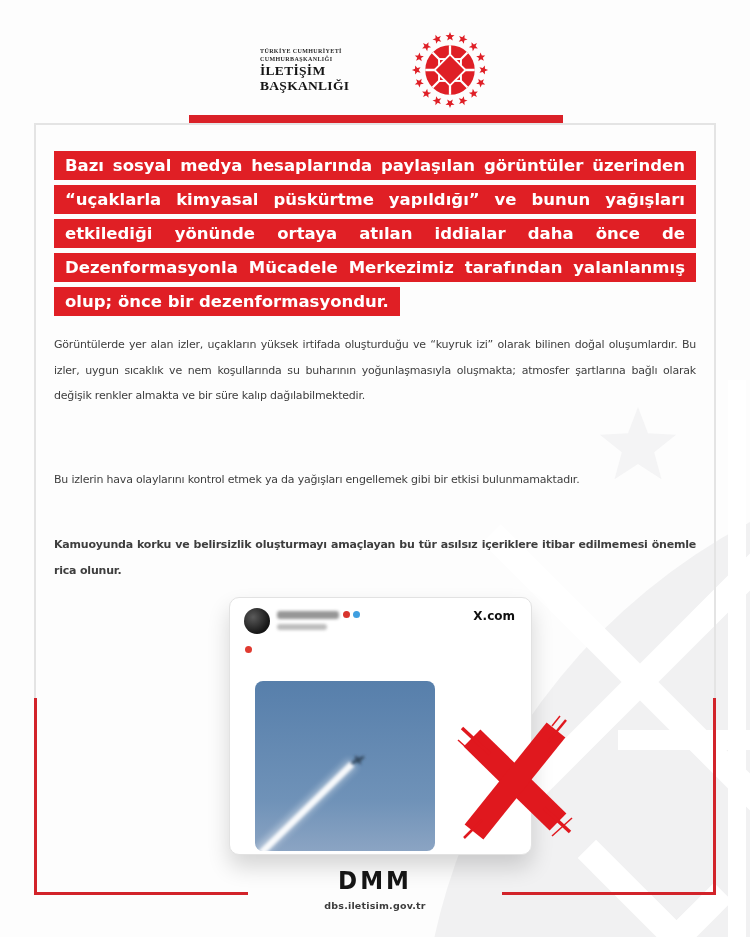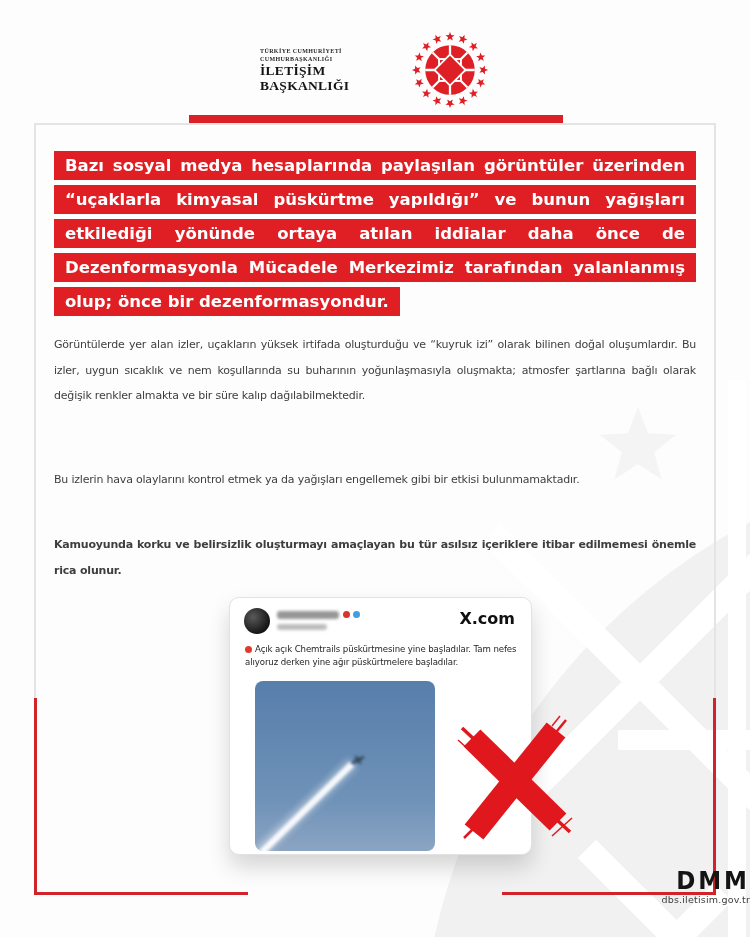--- a/index.html
+++ b/index.html
@@ -73,41 +73,41 @@
     position:absolute; left:47px; top:13px; width:62px; height:8px;
     background:#979797; border-radius:3px; filter:blur(1.6px);
   }
   .namedot { position:absolute; top:13px; width:7px; height:7px; border-radius:50%; filter:blur(.4px); }
   .dot-red  { left:113px; background:#d8342c; }
   .dot-blue { left:123px; background:#3f9fe0; }
   .handleblur {
     position:absolute; left:47px; top:26px; width:50px; height:6px;
     background:#bdbdbd; border-radius:3px; filter:blur(1.5px);
   }
-  .xcom { position:absolute; right:16px; top:11px; font-size:16px; font-weight:bold; color:#101010; }
+  .xcom { position:absolute; right:16px; top:11px; font-size:12px; font-weight:bold; color:#101010; }
   .tweet-text {
     position:absolute; left:15px; top:45px; right:12px;
     font-size:8.6px; line-height:12.5px; color:#252525; letter-spacing:-0.1px;
   }
   .reddot {
     display:inline-block; width:7px; height:7px; border-radius:50%;
     background:#e03a30; margin-right:3px; vertical-align:-0.5px;
   }
   .sky { position:absolute; left:25px; top:83px; width:180px; height:170px; border-radius:8px; overflow:hidden; display:block; }
 
   
   .xmark { position:absolute; left:420px; top:585px; width:118px; height:132px; }
 
   
-  .footer-logo { position:absolute; left:0; top:869px; width:750px; text-align:right; }
+  .footer-logo { position:absolute; left:0; top:869px; width:750px; text-align:center; }
   .dmm {
     font-size:23px; font-weight:bold; letter-spacing:3px; color:#141414;
     transform:scaleY(1.05); display:inline-block; line-height:24px;
   }
-  .dmm-url { font-size:9.5px; color:#3c3c3c; letter-spacing:.2px; margin-top:1px; }
+  .dmm-url { font-size:9.5px; color:#3c3c3c; letter-spacing:.2px; margin-top:7px;font-weight:bold; }
 </style>
 </head>
 <body>
 
 <div class="page">
 
   <svg class="watermark" width="750" height="937" viewBox="0 0 750 937">
     <circle cx="1040" cy="1070" r="620" fill="#f1f1f2"></circle>
     <polygon transform="translate(638,447)" fill="#f4f4f5" points="0,-40 9.99,-13.75 38.04,-12.36 16.17,5.25 23.51,32.36 0,17 -23.51,32.36 -16.17,5.25 -38.04,-12.36 -9.99,-13.75"></polygon>
     <g fill="#ffffff">
@@ -182,21 +182,21 @@
     <div class="para para3">Kamuoyunda korku ve belirsizlik oluşturmayı amaçlayan bu tür asılsız içeriklere itibar edilmemesi önemle rica olunur.</div>
 
     <div class="tweet-card">
       <div class="avatar"></div>
       <div class="nameblur"></div>
       <div class="namedot dot-red"></div>
       <div class="namedot dot-blue"></div>
       <div class="handleblur"></div>
       <div class="xcom">X.com</div>
       <div class="tweet-text">
-        <span class="reddot"></span><span>Açık açık Chemtrails püskürtmesine yine başladılar. Tam nefes alıyoruz derken yine ağır püskürtmelere başladılar.</span>
+        <span class="reddot"></span>
       </div>
       <svg class="sky" viewBox="0 0 180 170">
         <defs>
           <linearGradient id="skyg" x1="0" y1="0" x2="0" y2="1">
             <stop offset="0" stop-color="#577fab"></stop>
             <stop offset="0.7" stop-color="#6f92b8"></stop>
             <stop offset="1" stop-color="#8ba4c3"></stop>
           </linearGradient>
           <filter id="soft">
               <feGaussianBlur stdDeviation="1.4"></feGaussianBlur>

